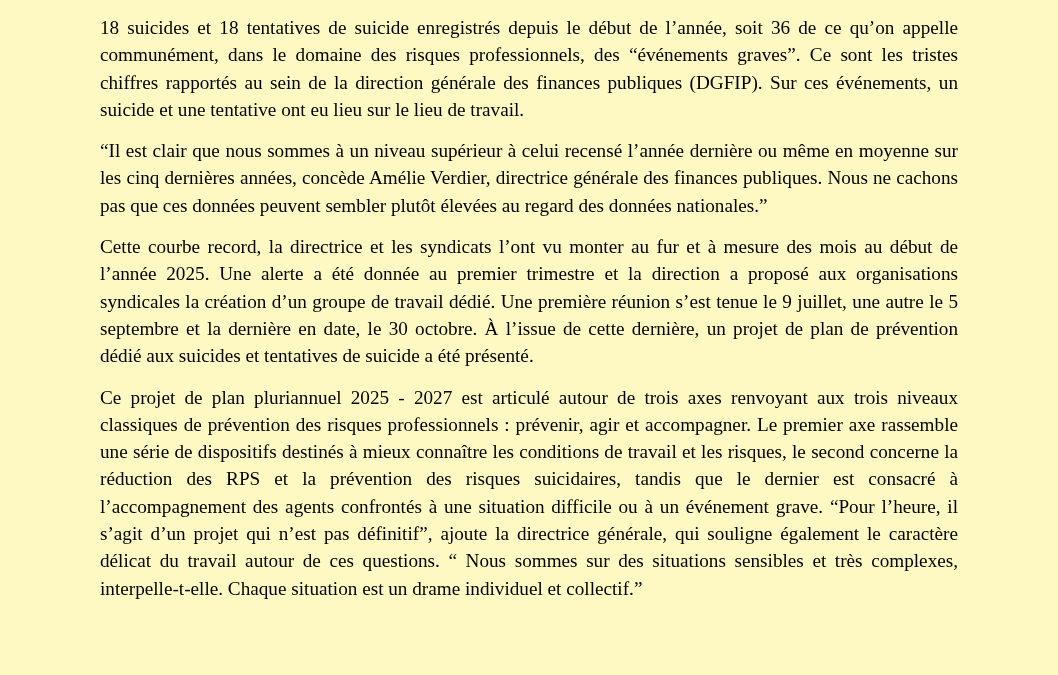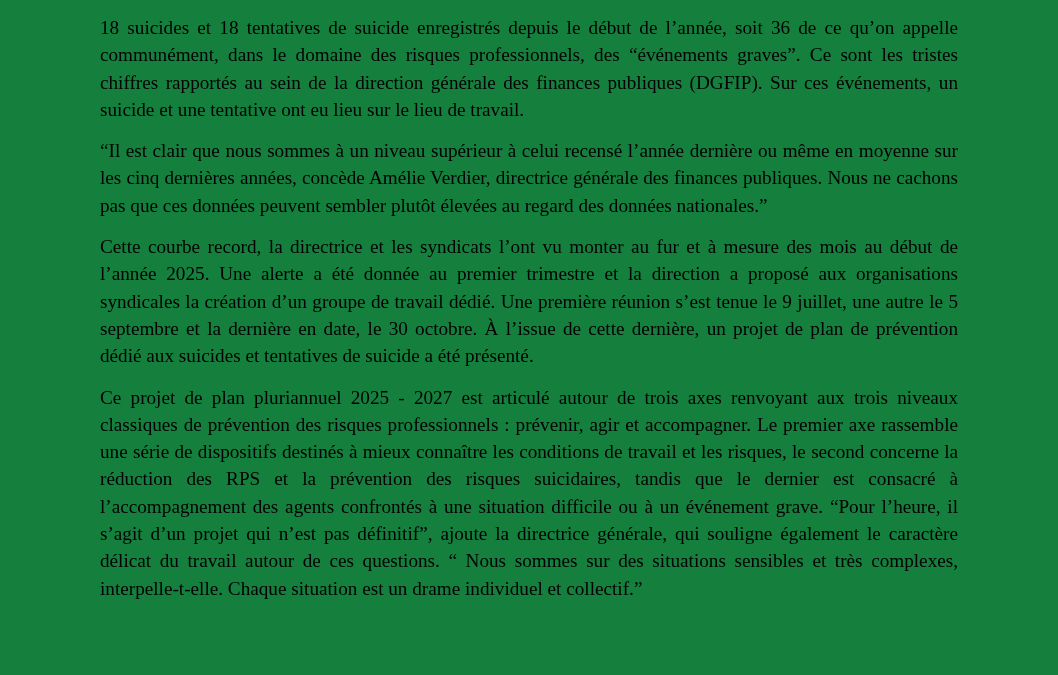--- a/index.html
+++ b/index.html
@@ -12,21 +12,21 @@
     background: #ffffff;
     font-family: "Liberation Serif", serif;
     color: #000000;
     overflow: hidden;
   }
   .page {
     box-sizing: border-box;
     width: 1058px;
     height: 675px;
     padding: 14px 100px 0 100px;
-    background: #15803d;
+    background: #fef9c3;
   }
   .para {
     font-size: 19.2px;
     line-height: 27.3px;
     text-align: justify;
     text-justify: inter-word;
     margin: 0 0 14px 0;
     hyphens: none;
   }
   .para:last-child {

